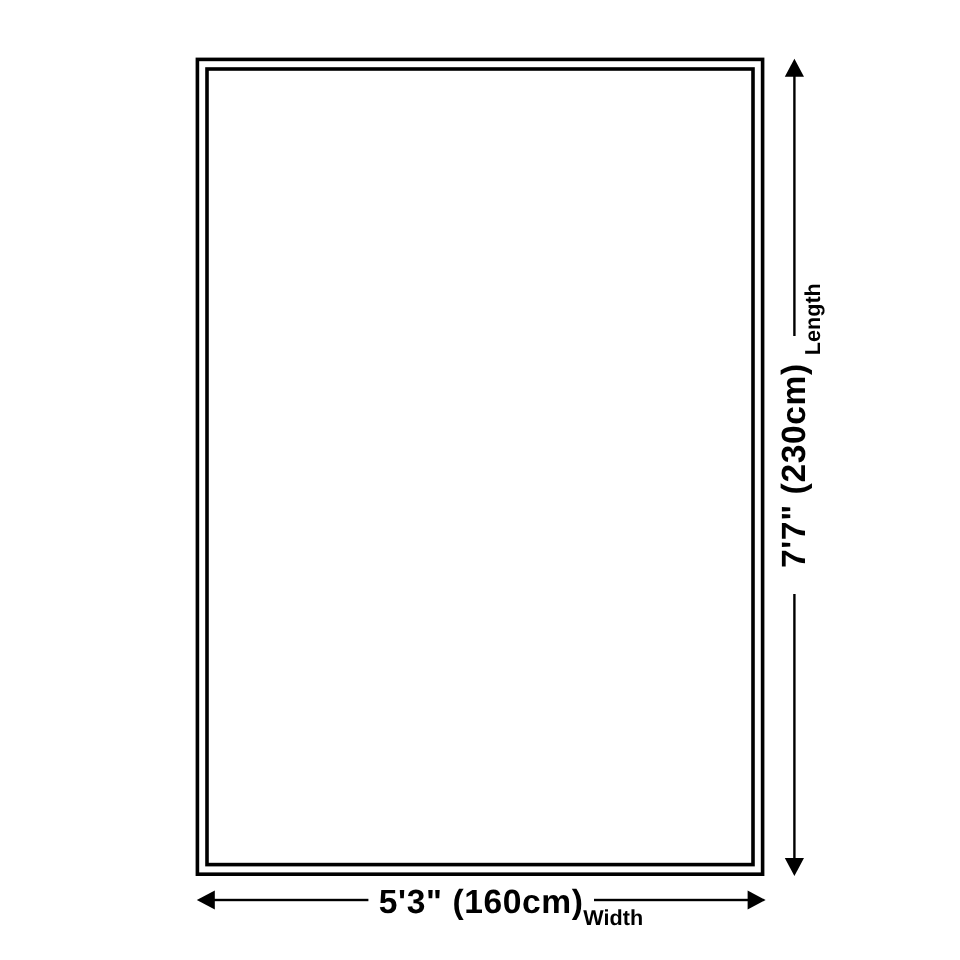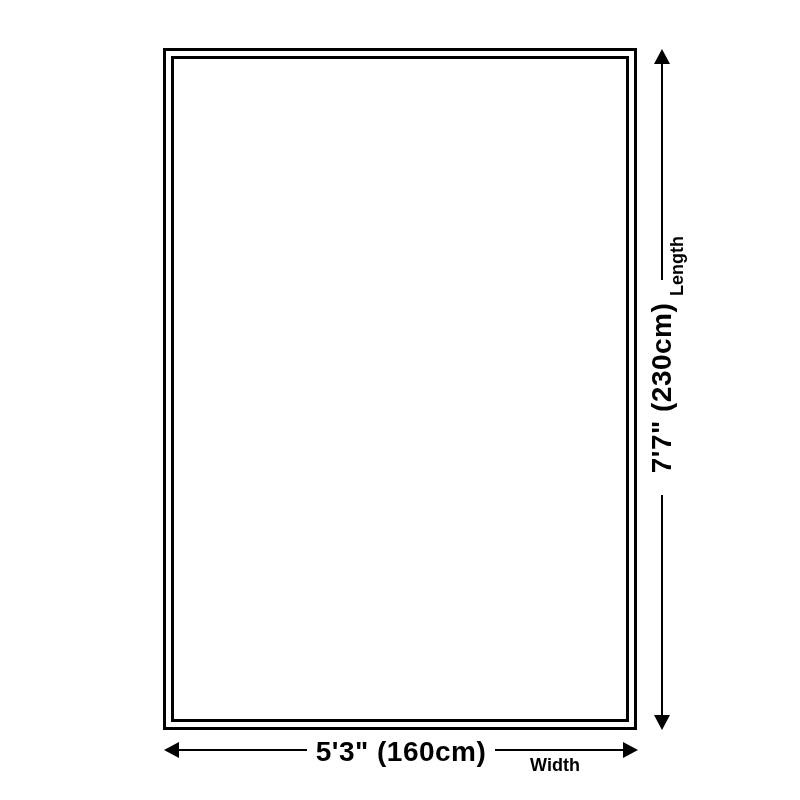--- a/index.html
+++ b/index.html
@@ -98,21 +98,20 @@
     left: 677px; top: 266px;
     transform: translate(-50%, -50%) rotate(-90deg);
   }
   .h-value {
     left: 401px; top: 752px;
     transform: translate(-50%, -50%);
   }
   .h-name {
     left: 511px; top: 765px;
     transform: translate(-50%, -50%);
-    margin-left: 44px;
   }
 </style>
 </head>
 <body>
 
 <div class="canvas">
 
   <div class="rug-outer">
     <div class="rug-inner"></div>
   </div>

